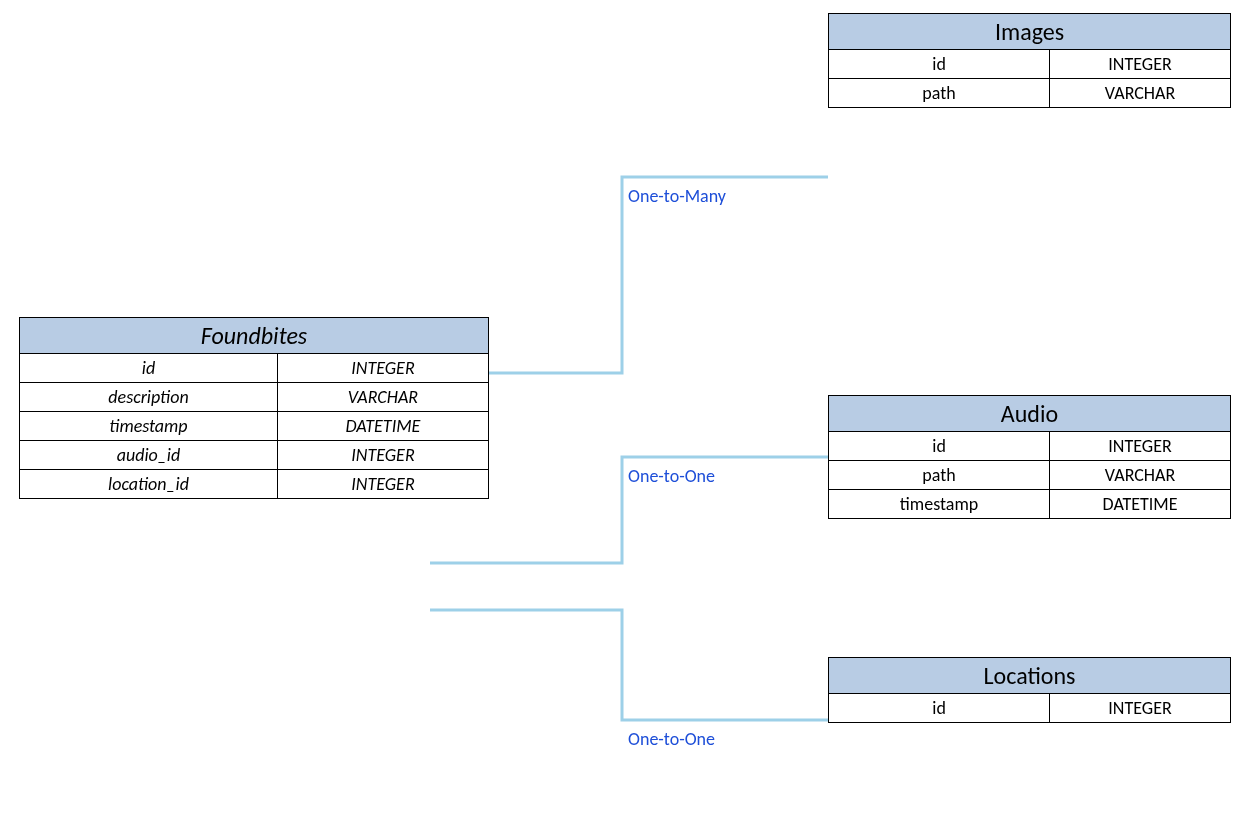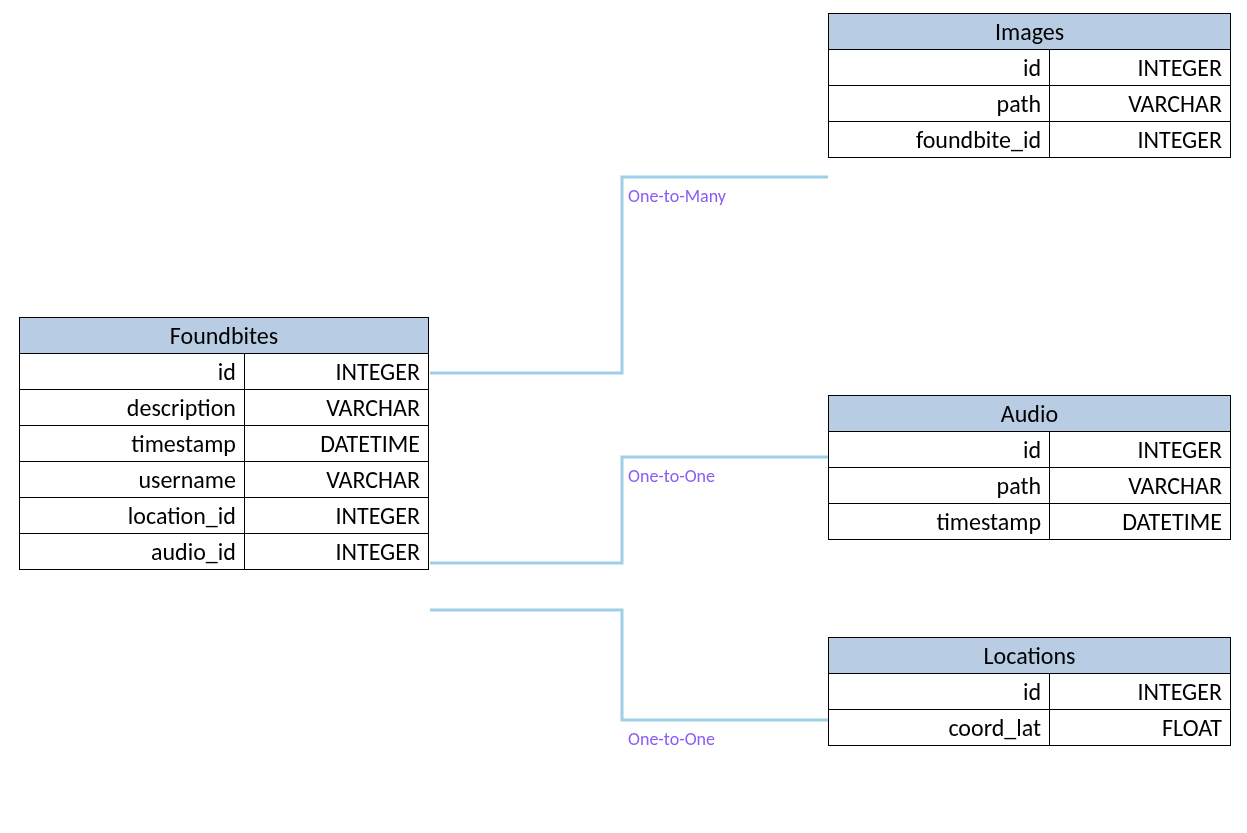--- a/index.html
+++ b/index.html
@@ -12,33 +12,33 @@
       height: 833px;
     }
     .db-table {
       position: absolute;
       border-collapse: collapse;
       background: #fff;
     }
     .db-table th, .db-table td {
       border: 1px solid #000;
       padding: 3px 8px;
-      text-align: right;
-      font-size: 24px;
+      text-align: center;
+      font-size: 18px;
       font-weight: normal;
     }
     .db-table .header-cell {
       background: #b8cce4;
       text-align: center;
       font-size: 24px;
     }
     .conn-label {
       position: absolute;
       font-size: 18px;
-      color: #8b5cf6;
+      color: #1d4ed8;
       font-family: Calibri, Arial, sans-serif;
     }
     svg.connectors {
       position: absolute;
       top: 0;
       left: 0;
       pointer-events: none;
     }
   </style>
 </head>
@@ -46,68 +46,60 @@
 
 <svg class="connectors" width="1247" height="833">
 
   <path d="M 430 373 L 622 373 L 622 177 L 828 177" stroke="#9dd0e8" stroke-width="3" fill="none"></path>
 
   <path d="M 430 563 L 622 563 L 622 457 L 828 457" stroke="#9dd0e8" stroke-width="3" fill="none"></path>
 
   <path d="M 430 610 L 622 610 L 622 720 L 828 720" stroke="#9dd0e8" stroke-width="3" fill="none"></path>
 </svg>
 
-<table class="db-table" style="left:19px; top:317px; width:410px;">
+<table class="db-table" style="left:19px; top:317px; width:470px;font-style:italic;">
   <tbody>
       <tr>
         <th class="header-cell" colspan="2">Foundbites</th>
       </tr>
   <tr>
         <td style="width:55%">id</td>
         <td>INTEGER</td>
       </tr>
   <tr>
         <td>description</td>
         <td>VARCHAR</td>
       </tr>
   <tr>
         <td>timestamp</td>
         <td>DATETIME</td>
       </tr>
   <tr>
-        <td>username</td>
-        <td>VARCHAR</td>
+        <td>audio_id</td>
+        <td>INTEGER</td>
       </tr>
   <tr>
         <td>location_id</td>
-        <td>INTEGER</td>
-      </tr>
-  <tr>
-        <td>audio_id</td>
         <td>INTEGER</td>
       </tr>
 </tbody>
   </table>
 
 <table class="db-table" style="left:828px; top:13px; width:403px;">
   <tbody>
       <tr>
         <th class="header-cell" colspan="2">Images</th>
       </tr>
   <tr>
         <td style="width:55%">id</td>
         <td>INTEGER</td>
       </tr>
   <tr>
         <td>path</td>
         <td>VARCHAR</td>
-      </tr>
-  <tr>
-        <td>foundbite_id</td>
-        <td>INTEGER</td>
       </tr>
 </tbody>
   </table>
 
 <table class="db-table" style="left:828px; top:395px; width:403px;">
   <tbody>
       <tr>
         <th class="header-cell" colspan="2">Audio</th>
       </tr>
   <tr>
@@ -118,31 +110,27 @@
         <td>path</td>
         <td>VARCHAR</td>
       </tr>
   <tr>
         <td>timestamp</td>
         <td>DATETIME</td>
       </tr>
 </tbody>
   </table>
 
-<table class="db-table" style="left:828px; top:637px; width:403px;border-radius:11px;">
+<table class="db-table" style="left:828px; top:657px; width:403px;border-radius:11px;">
   <tbody>
       <tr>
         <th class="header-cell" colspan="2">Locations</th>
       </tr>
   <tr>
         <td style="width:55%">id</td>
         <td>INTEGER</td>
-      </tr>
-  <tr>
-        <td>coord_lat</td>
-        <td>FLOAT</td>
       </tr>
 </tbody>
   </table>
 
 <div class="conn-label" style="left:628px; top:185px;">One-to-Many</div>
 <div class="conn-label" style="left:628px; top:465px;">One-to-One</div>
 <div class="conn-label" style="left:628px; top:728px;">One-to-One</div>
 
 </body></html>

